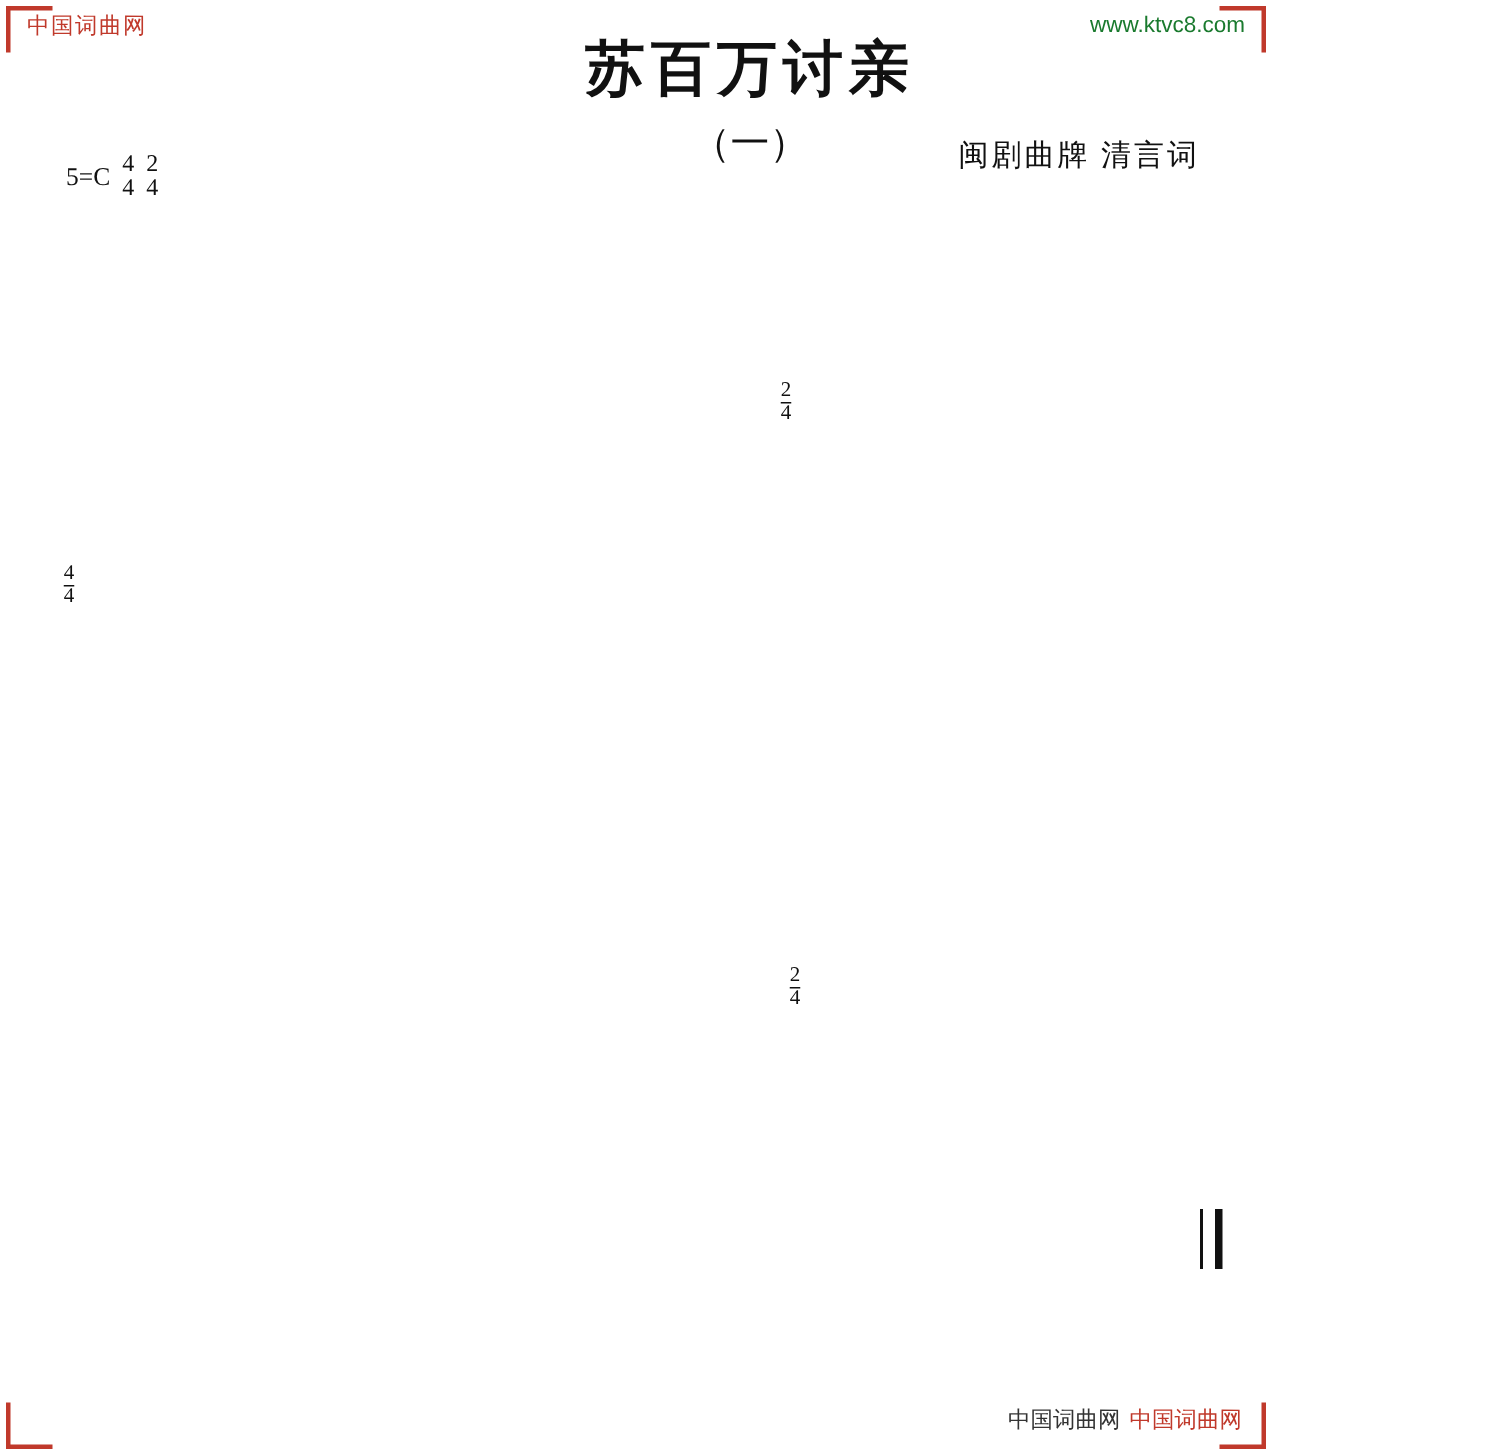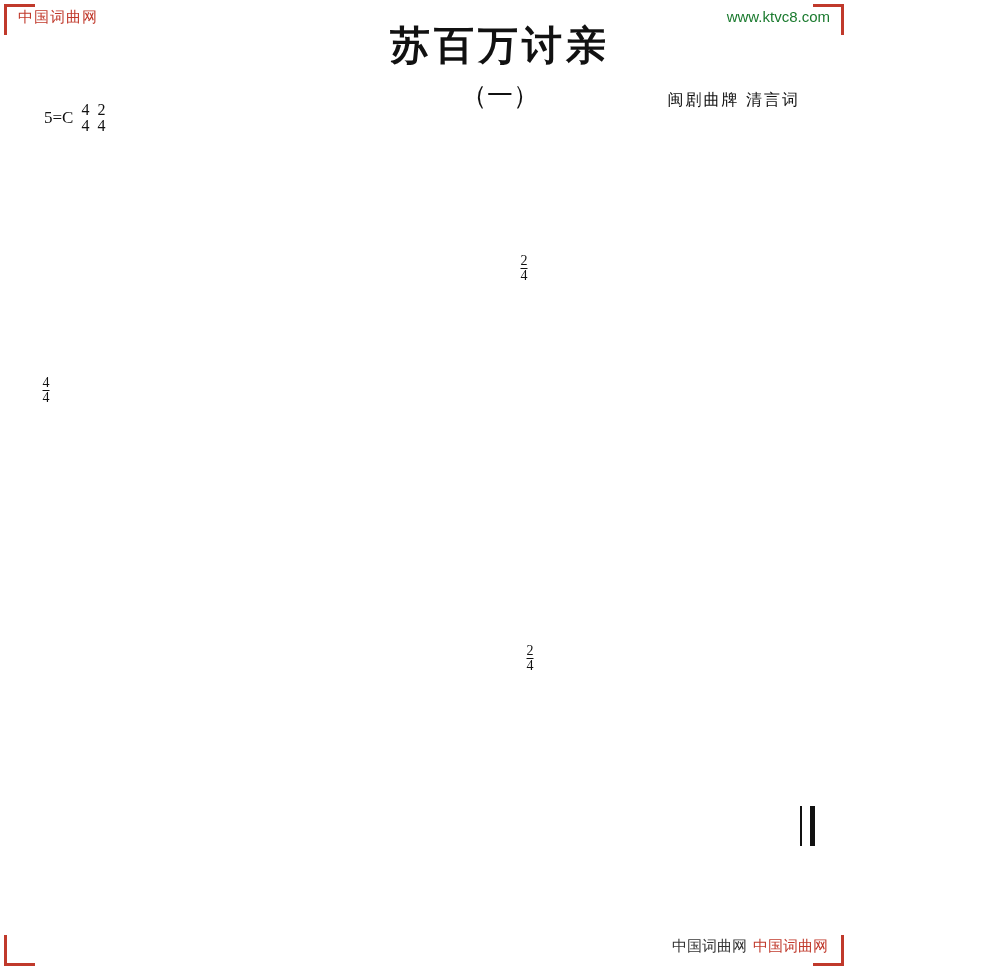--- a/index.html
+++ b/index.html
@@ -79,23 +79,23 @@
     width: 1000px;
     text-align: center;
     font-size: 26px;
     color: #111;
     font-family: "DejaVu Serif", serif;
   }
   .credit {
     position: absolute;
     top: 90px;
     right: 48px;
-    font-size: 16px;
-    color: #111;
-    font-family: Liberation Sans, sans-serif;
+    font-size: 20px;
+    color: #111;
+    font-family: Liberation Serif, serif;
     letter-spacing: 2px;
   }
   .keysig {
     position: absolute;
     top: 102px;
     left: 44px;
     font-size: 17px;
     color: #111;
     display: flex;
     align-items: center;

